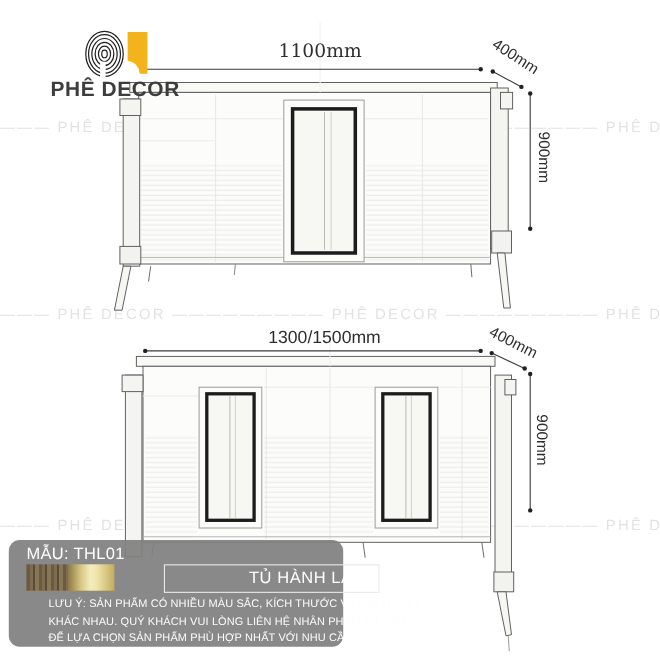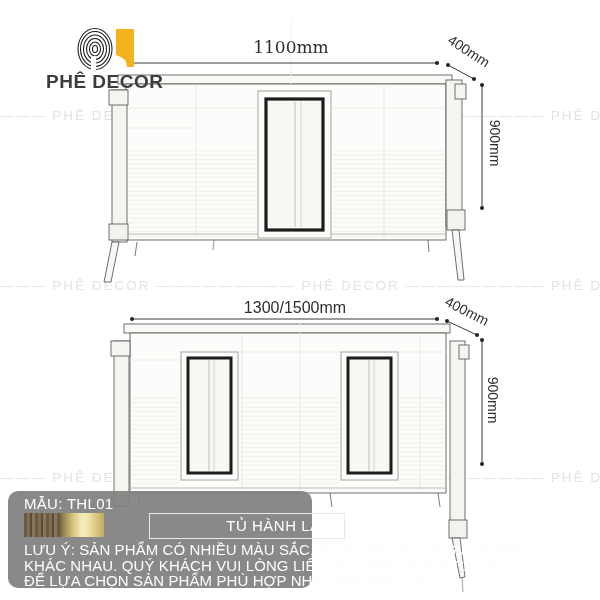--- a/index.html
+++ b/index.html
@@ -54,21 +54,21 @@
   .swatch-gold{
     left:54px;width:42px;
     background:linear-gradient(90deg,#8e7a45 0%,#d9c884 28%,#f4ecbd 48%,#efe5ab 62%,#c4ab5e 100%);
   }
   .product-box{
     position:absolute;left:104px;top:22px;width:194px;height:24px;
     border:1.5px solid #e9e9e9;
     text-align:right;line-height:24px;font-size:15px;letter-spacing:.5px;margin-left:37px;
   }
   .notes{position:absolute;left:16px;top:51px;width:284px;}
-  .note-line{font-size:15px;font-weight:500;line-height:15.5px;letter-spacing:.1px;color:#fdfdfd;white-space:nowrap;}
+  .note-line{font-size:10px;font-weight:500;line-height:15.5px;letter-spacing:.1px;color:#fdfdfd;white-space:nowrap;margin-left:20px;}
 </style>
 </head>
 <body>
 
 <div class="stage">
 
   <div class="wm" style="top:108px">———  PHÊ DECOR  —————————  PHÊ DECOR  —————————  PHÊ DECOR  ———</div>
   <div class="wm" style="top:278px">———  PHÊ DECOR  —————————  PHÊ DECOR  —————————  PHÊ DECOR  ———</div>
   <div class="wm" style="top:470px">———  PHÊ DECOR  —————————  PHÊ DECOR  —————————  PHÊ DECOR  ———</div>
 

